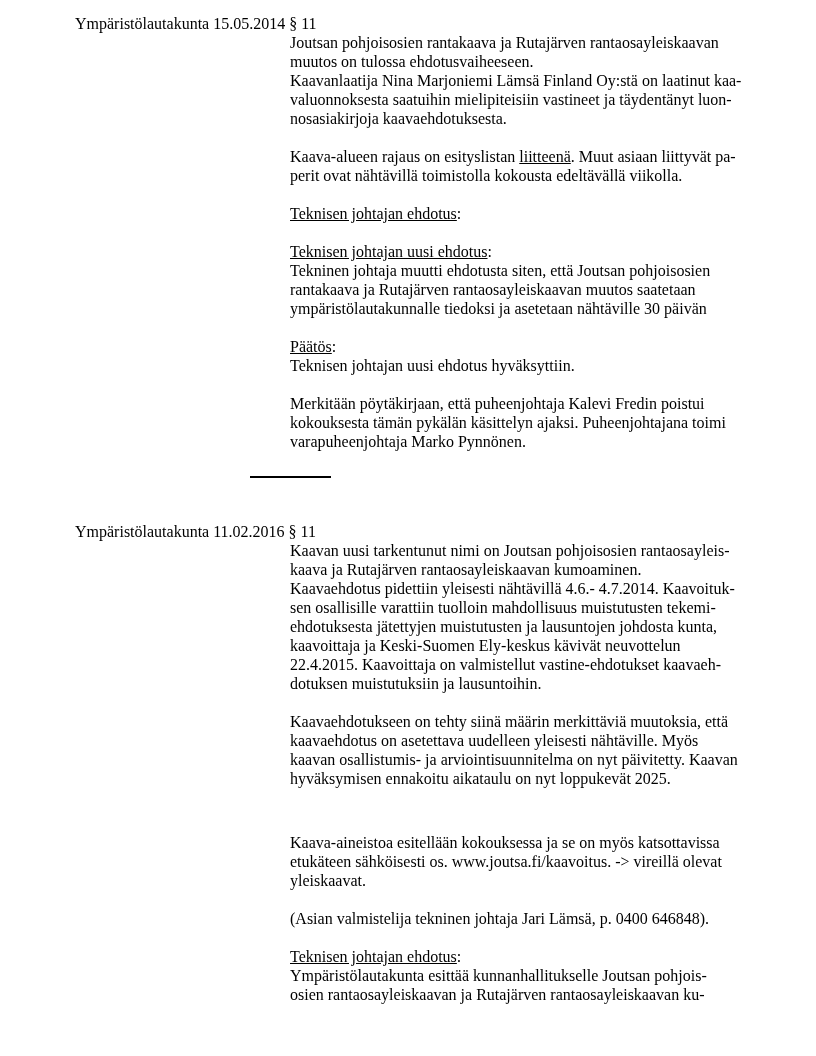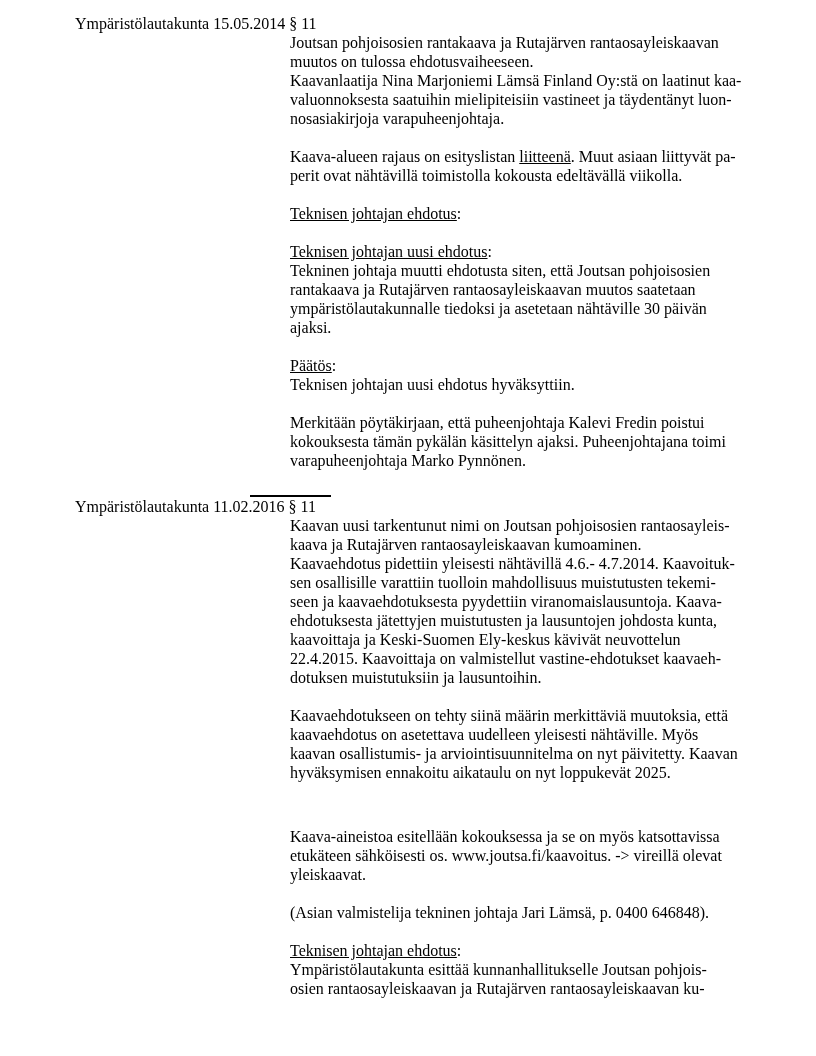--- a/index.html
+++ b/index.html
@@ -35,54 +35,53 @@
   .para.gap-large { margin-top: 45px; }
   .line { min-height: 19px; white-space: pre; margin-left: 40px; }
   .u { text-decoration: underline; }
   .separator {
     margin-left: 175px;
     margin-top: 25px;
     width: 81px;
     height: 0;
     border-top: 2px solid #000000;
   }
-  .heading-2 { }
+  .heading-2 { margin-top: 44px; }
 </style>
 </head>
 <body>
 
 <div class="page">
 
   <div class="section-heading">Ympäristölautakunta 15.05.2014 § 11</div>
 
   <div class="body-col">
 
     <div class="para">
       <div class="line">Joutsan pohjoisosien rantakaava ja Rutajärven rantaosayleiskaavan</div>
       <div class="line">muutos on tulossa ehdotusvaiheeseen.</div>
       <div class="line">Kaavanlaatija Nina Marjoniemi Lämsä Finland Oy:stä on laatinut kaa-</div>
       <div class="line">valuonnoksesta saatuihin mielipiteisiin vastineet ja täydentänyt luon-</div>
-      <div class="line">nosasiakirjoja varapuheenjohtaja.</div>
+      <div class="line">nosasiakirjoja kaavaehdotuksesta.</div>
     </div>
 
     <div class="para">
       <div class="line"><span>Kaava-alueen rajaus on esityslistan </span><span class="u">liitteenä</span><span>. Muut asiaan liittyvät pa-</span></div>
       <div class="line">perit ovat nähtävillä toimistolla kokousta edeltävällä viikolla.</div>
     </div>
 
     <div class="para">
       <div class="line"><span class="u">Teknisen johtajan ehdotus</span><span>:</span></div>
     </div>
 
     <div class="para">
       <div class="line"><span class="u">Teknisen johtajan uusi ehdotus</span><span>:</span></div>
       <div class="line">Tekninen johtaja muutti ehdotusta siten, että Joutsan pohjoisosien</div>
       <div class="line">rantakaava ja Rutajärven rantaosayleiskaavan muutos saatetaan</div>
       <div class="line">ympäristölautakunnalle tiedoksi ja asetetaan nähtäville 30 päivän</div>
-      <div class="line">ajaksi.</div>
     </div>
 
     <div class="para">
       <div class="line"><span class="u">Päätös</span><span>:</span></div>
       <div class="line">Teknisen johtajan uusi ehdotus hyväksyttiin.</div>
     </div>
 
     <div class="para">
       <div class="line">Merkitään pöytäkirjaan, että puheenjohtaja Kalevi Fredin poistui</div>
       <div class="line">kokouksesta tämän pykälän käsittelyn ajaksi. Puheenjohtajana toimi</div>
@@ -95,21 +94,20 @@
 
   <div class="section-heading heading-2">Ympäristölautakunta 11.02.2016 § 11</div>
 
   <div class="body-col">
 
     <div class="para">
       <div class="line">Kaavan uusi tarkentunut nimi on Joutsan pohjoisosien rantaosayleis-</div>
       <div class="line">kaava ja Rutajärven rantaosayleiskaavan kumoaminen.</div>
       <div class="line">Kaavaehdotus pidettiin yleisesti nähtävillä 4.6.- 4.7.2014. Kaavoituk-</div>
       <div class="line">sen osallisille varattiin tuolloin mahdollisuus muistutusten tekemi-</div>
-      <div class="line">seen ja kaavaehdotuksesta pyydettiin viranomaislausuntoja. Kaava-</div>
       <div class="line">ehdotuksesta jätettyjen muistutusten ja lausuntojen johdosta kunta,</div>
       <div class="line">kaavoittaja ja Keski-Suomen Ely-keskus kävivät neuvottelun</div>
       <div class="line">22.4.2015. Kaavoittaja on valmistellut vastine-ehdotukset kaavaeh-</div>
       <div class="line">dotuksen muistutuksiin ja lausuntoihin.</div>
     </div>
 
     <div class="para">
       <div class="line">Kaavaehdotukseen on tehty siinä määrin merkittäviä muutoksia, että</div>
       <div class="line">kaavaehdotus on asetettava uudelleen yleisesti nähtäville. Myös</div>
       <div class="line">kaavan osallistumis- ja arviointisuunnitelma on nyt päivitetty. Kaavan</div>

